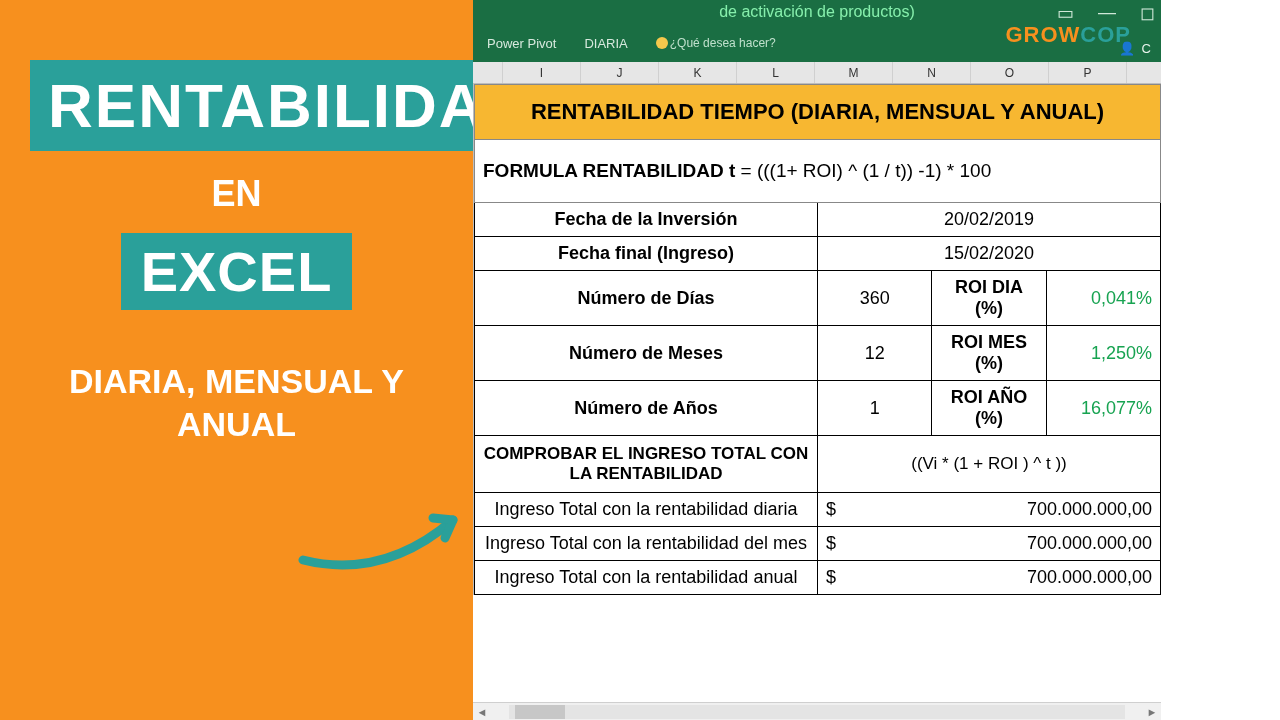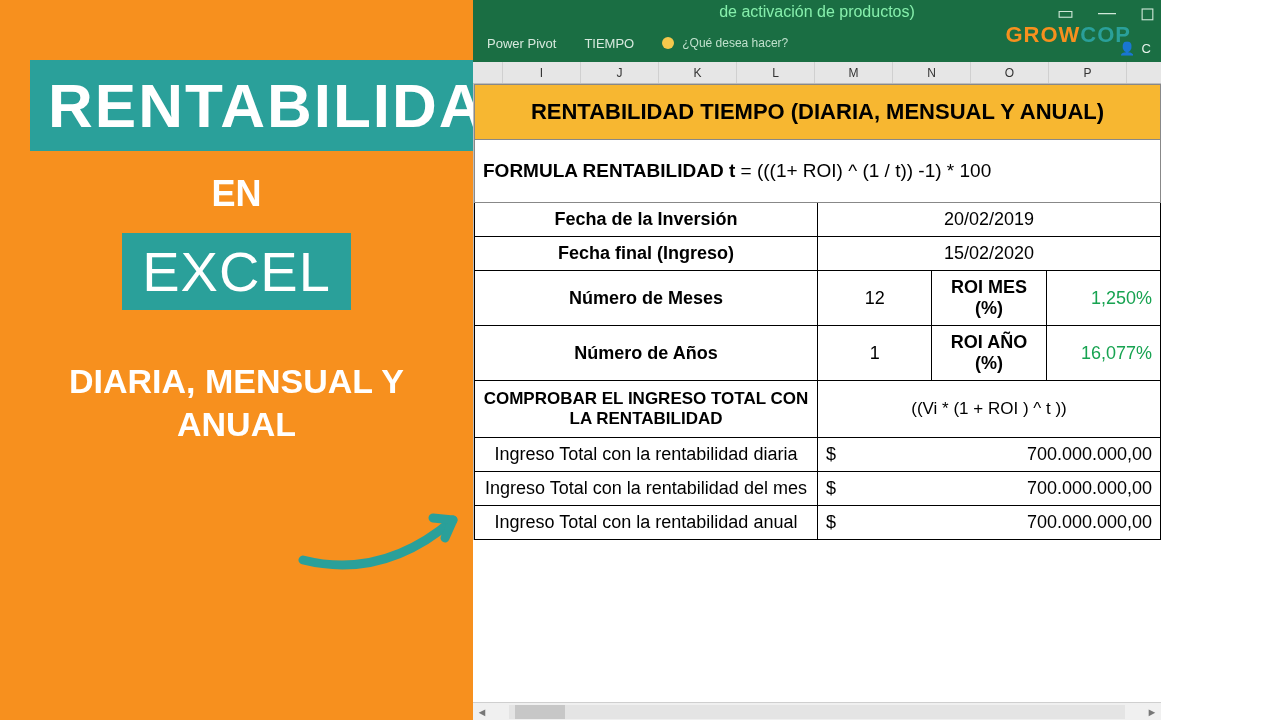--- a/index.html
+++ b/index.html
@@ -4,33 +4,33 @@
 <style>
 * { margin: 0; padding: 0; box-sizing: border-box; }
 body { width: 1280px; height: 720px; overflow: hidden; font-family: Arial, sans-serif; display: flex; }
 
 
 .left-panel { width: 473px; height: 720px; background: #f7901e; position: relative; padding: 60px 30px; }
 .title-block { display: flex; flex-direction: column; gap: 18px; }
 .title-line1 { background: #2aa09a; color: #fff; font-weight: 900; font-size: 62px; padding: 10px 18px; letter-spacing: 2px; display: inline-block; width: fit-content; }
 .title-en { color: #fff; font-weight: 700; font-size: 36px; text-align: center; margin-top: 4px; }
 .title-excel-wrap { display:flex; justify-content:center; }
-.title-excel { background: #2aa09a; color: #fff; font-weight: 400; font-size: 56px; padding: 6px 20px; letter-spacing: 1px; width: fit-content; }
+.title-excel { background: #2aa09a; color: #fff; font-weight: 700; font-size: 56px; padding: 6px 20px; letter-spacing: 1px; width: fit-content; }
 .subtitle { color: #fff; font-weight: 800; font-size: 34px; text-align: center; margin-top: 32px; line-height: 1.25; }
 .arrow { position: absolute; right: -10px; bottom: 140px; width: 190px; height: 90px; }
 
 
 .right-panel { width: 688px; height: 720px; background: #fff; display: flex; flex-direction: column; position: relative; }
 
 
 .ribbon { background: #1a6e43; height: 62px; color: #d7e9de; font-size: 14px; position: relative; overflow: hidden; }
 .ribbon-top { height: 24px; display: flex; justify-content: center; align-items: center; font-size: 16px; color: #86efac; }
 .ribbon-tabs { display: flex; gap: 28px; align-items: center; padding-left: 14px; height: 38px; }
 .ribbon-tab { cursor: pointer; font-size: 13px; }
-.tellme { display: flex; align-items: center; gap: 8px; font-size: 12px; color: #bfe0cc; }
+.tellme { display: flex; align-items: center; gap: 2px; font-size: 12px; color: #bfe0cc; }
 .bulb { width: 12px; height: 12px; background: #f5c84c; border-radius: 50%; display: inline-block; }
 .winctrl { position: absolute; right: 6px; top: 2px; display: flex; gap: 24px; color: #cfe8d8; font-size: 18px; }
 .share-btn { position: absolute; right: 10px; bottom: 6px; color: #e8f3ec; font-size: 13px; display:flex; align-items:center; gap:6px;}
 .brand { position: absolute; right: 30px; top: 22px; font-weight: 900; font-size: 22px; letter-spacing: 1px; }
 .brand .g1 { color: #f7901e; }
 .brand .g2 { color: #2aa09a; }
 
 
 .col-headers { display: flex; background: #e6e6e6; height: 22px; border-bottom: 1px solid #bdbdbd; font-size: 12px; color: #333; }
 .col-h { flex: 0 0 78px; text-align: center; line-height: 22px; border-right: 1px solid #d0d0d0; }
@@ -83,21 +83,21 @@
 </div>
 
 <div class="right-panel">
 
   <div class="ribbon">
     <div class="ribbon-top">
       <span>de activación de productos)</span>
     </div>
     <div class="ribbon-tabs">
       <span class="ribbon-tab">Power Pivot</span>
-      <span class="ribbon-tab">TIEMPO</span>
+      <span class="ribbon-tab">DIARIA</span>
       <span class="tellme">
         <span class="bulb"></span>
         <span>¿Qué desea hacer?</span>
       </span>
     </div>
     <div class="winctrl">
       <span>▭</span>
       <span>—</span>
       <span>◻</span>
     </div>
@@ -136,20 +136,26 @@
       </tr>
       <tr>
         <td colspan="3" class="row-label bold">Fecha de la Inversión</td>
         <td colspan="3" class="row-val">20/02/2019</td>
       </tr>
       <tr>
         <td colspan="3" class="row-label bold">Fecha final (Ingreso)</td>
         <td colspan="3" class="row-val">15/02/2020</td>
       </tr>
       <tr>
+        <td colspan="3" class="row-label">Número de Días</td>
+        <td class="row-val">360</td>
+        <td class="roi-lbl">ROI DIA (%)</td>
+        <td class="roi-val">0,041%</td>
+      </tr>
+      <tr>
         <td colspan="3" class="row-label">Número de Meses</td>
         <td class="row-val">12</td>
         <td class="roi-lbl">ROI MES (%)</td>
         <td class="roi-val">1,250%</td>
       </tr>
       <tr>
         <td colspan="3" class="row-label">Número de Años</td>
         <td class="row-val">1</td>
         <td class="roi-lbl">ROI AÑO (%)</td>
         <td class="roi-val">16,077%</td>

